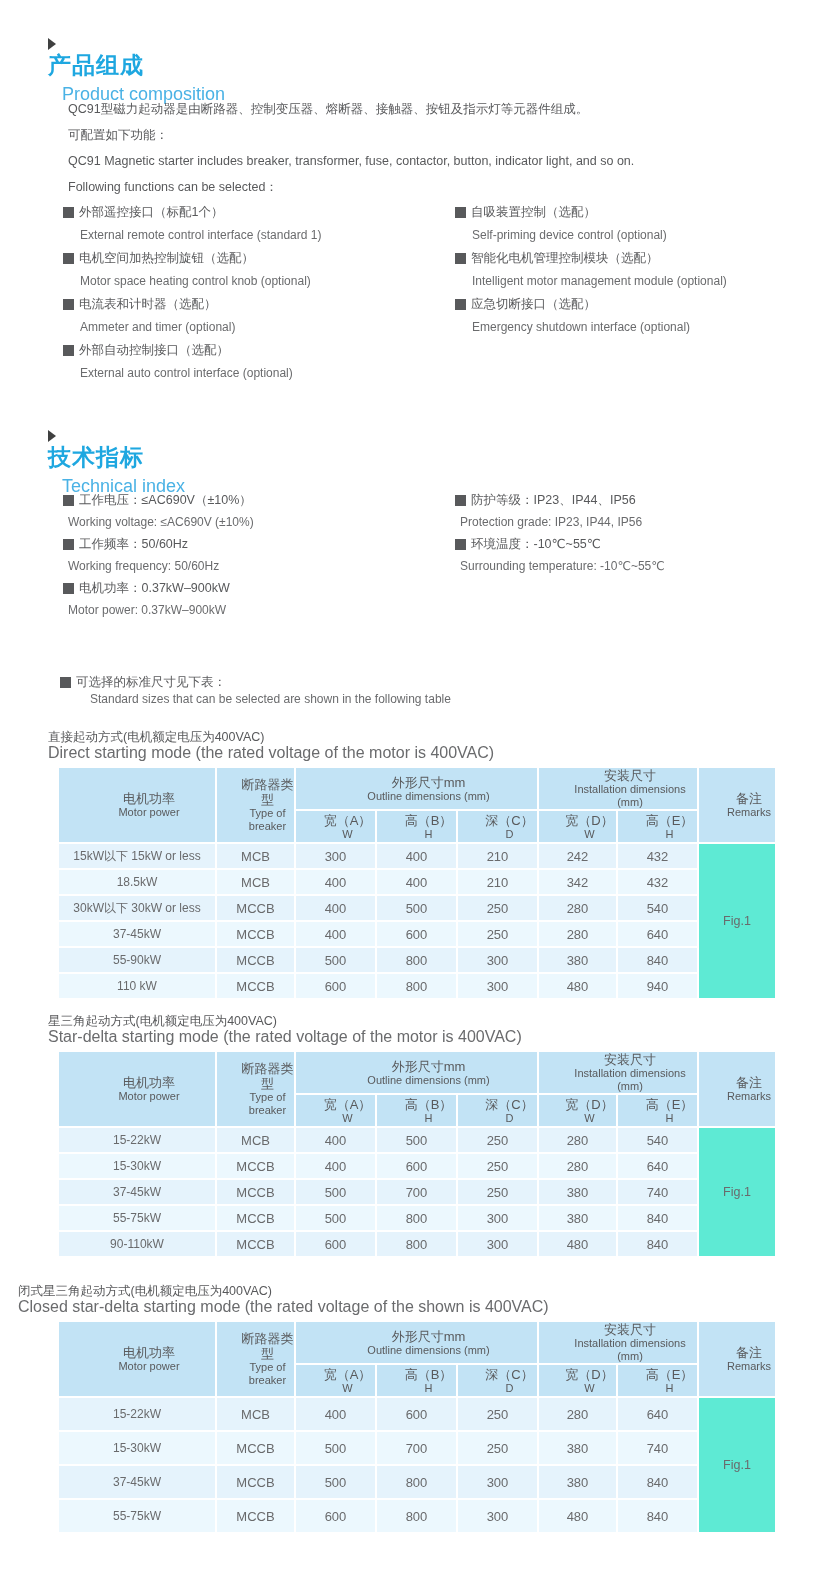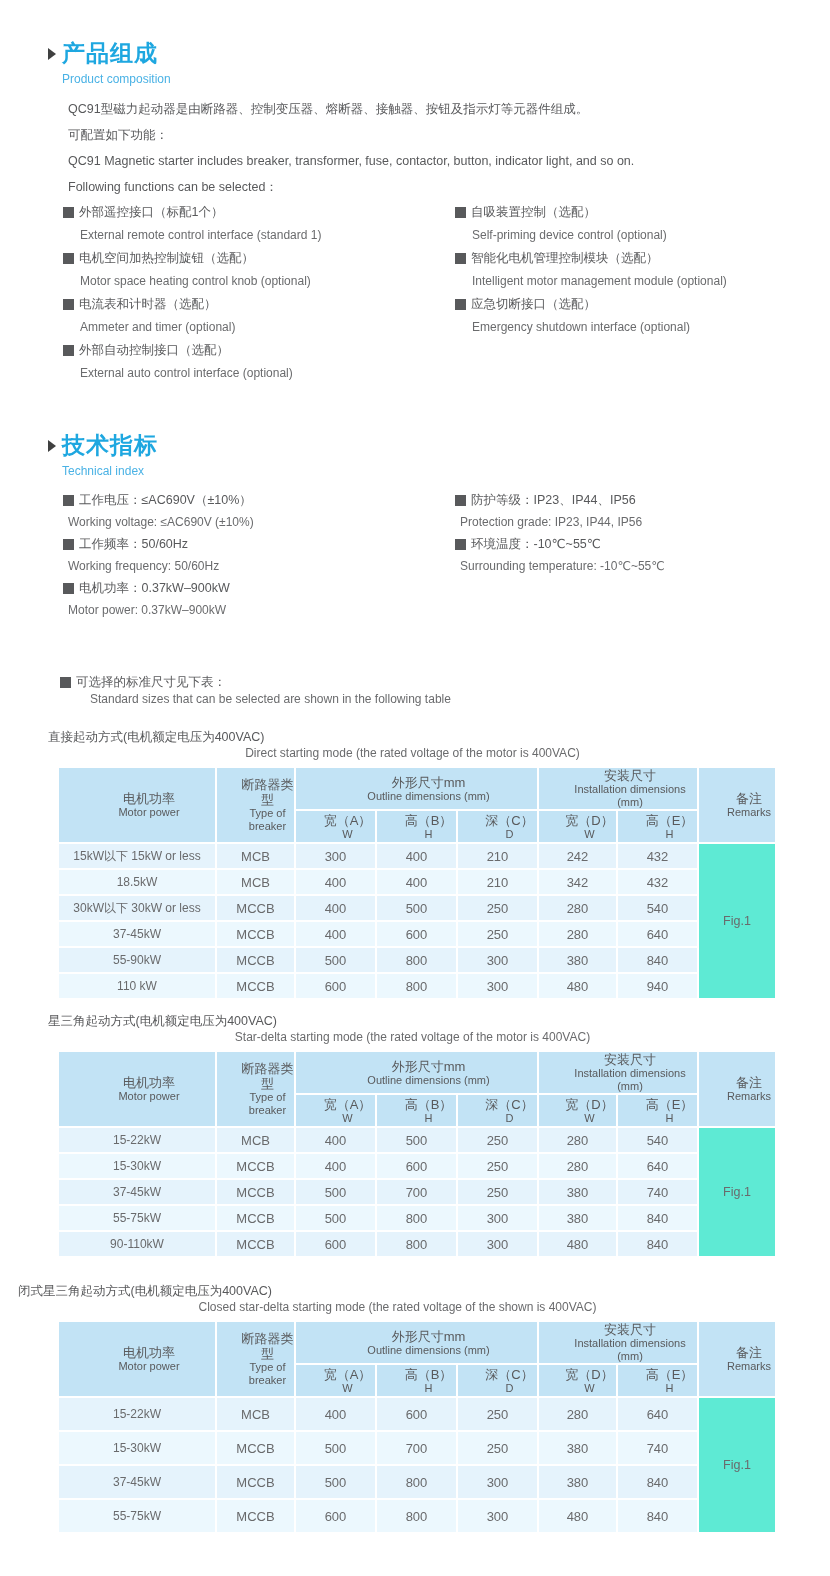--- a/index.html
+++ b/index.html
@@ -3,44 +3,44 @@
 <meta charset="utf-8">
 <style>
   html,body{margin:0;padding:0;background:#fff;}
   .page{
     position:relative; width:830px; height:1576px; background:#ffffff;
     font-family:"Liberation Sans","DejaVu Sans",sans-serif;
     color:#58595b; overflow:hidden;
   }
   
   .sec{position:absolute;}
-  .sec-title-row{display:flex;align-items:center;}
+  .sec-title-row{display:flex;flex-direction:column;}
   .tri{width:0;height:0;border-top:6px solid transparent;border-bottom:6px solid transparent;
        border-left:8px solid #3f4040;margin-right:6px;}
   .sec-title{margin:0;font-size:23px;font-weight:600;color:#1ea7e0;letter-spacing:1px;}
-  .sec-sub{margin:3px 0 0 14px;font-size:12px;color:#4ab2e5;}
+  .sec-sub{margin:3px 0 0 14px;font-size:18px;color:#4ab2e5;}
   
   .paras{position:absolute;left:68px;top:96px;}
   .paras p{margin:0;font-size:12.5px;line-height:26px;color:#58595b;}
   
   .blist{position:absolute;}
   .item-zh{display:flex;align-items:center;font-size:12.5px;}
   .sq{display:inline-block;width:11px;height:11px;background:#58595b;margin-right:5px;flex:0 0 auto;}
   .feat .item-zh{line-height:23px;}
   .feat .item-en{font-size:12px;line-height:23px;margin-left:17px;color:#6a6b6d;}
   .spec .item-zh{line-height:22px;}
   .spec .item-en{font-size:12px;line-height:22px;margin-left:5px;color:#6a6b6d;}
   
   .note{position:absolute;left:60px;top:674px;}
   .note .item-zh{display:flex;align-items:center;font-size:12.5px;line-height:17px;}
   .note .item-en{font-size:12px;line-height:17px;margin-left:30px;color:#6a6b6d;}
   
   .tblock{position:absolute;margin-top:8px;}
   .cap-zh{font-size:12.5px;line-height:16px;color:#58595b;}
-  .cap-en{font-size:12px;line-height:16px;color:#6a6b6d;text-align:center;}
+  .cap-en{font-size:16px;line-height:16px;color:#6a6b6d;}
   .size-table{border-collapse:collapse;table-layout:fixed;width:718px;margin-top:5px;}
   .size-table th,.size-table td{border:2px solid #ffffff;padding:0;text-align:center;vertical-align:middle;}
   .size-table thead th{background:#c2e3f5;font-weight:normal;color:#595a5c;padding-left:24px;}
   .size-table .hr1 th{height:40px;}
   .size-table .hr2 th{height:31px;}
   .h-zh{font-size:13px;line-height:15px;}
   .h-en{font-size:11px;line-height:13px;}
   .size-table tbody td{background:#e5f3fc;color:#696a6c;font-size:13px;}
   .size-table tbody tr:nth-child(even) td{background:#ecf8fe;}
   .size-table tbody td.c-motor{font-size:12px;white-space:nowrap;}

